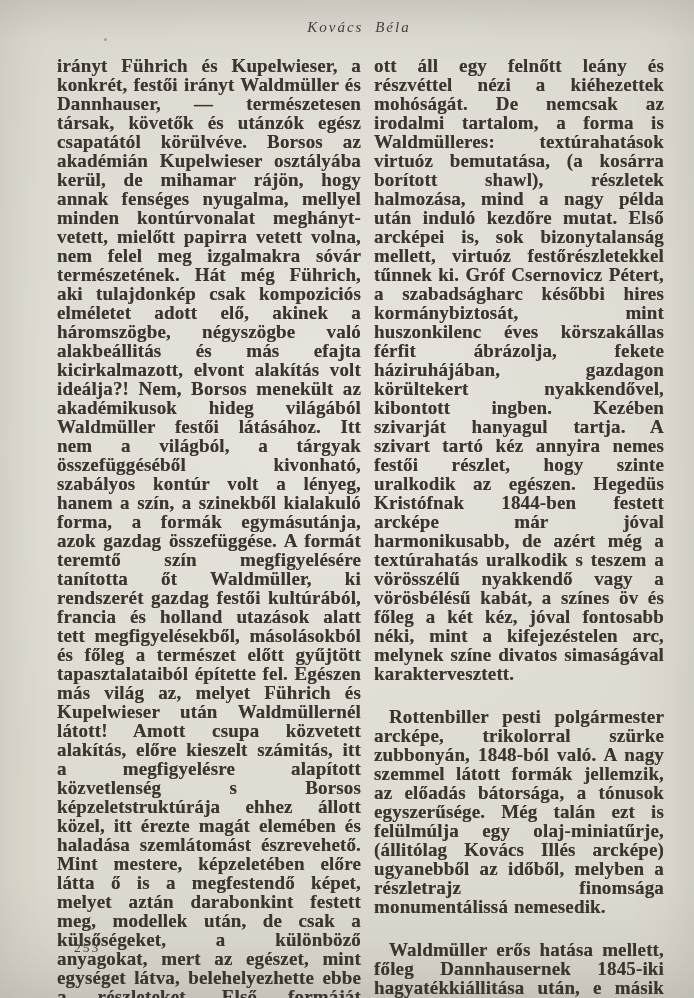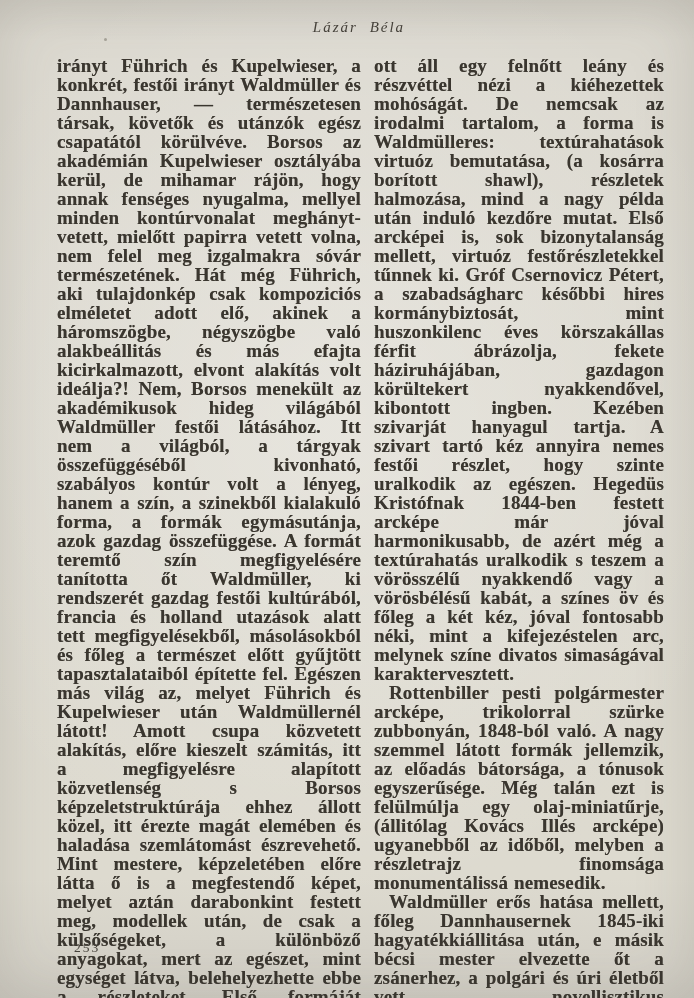--- a/index.html
+++ b/index.html
@@ -54,21 +54,21 @@
     padding: 0;
     font-size: 19px;
     line-height: 19px;
     text-align: justify;
     word-spacing: 1px;
     letter-spacing: 0.15px;
     hyphens: auto;
     text-shadow: 0 0 0.5px rgba(58,54,47,0.55);
     font-weight: bold;
   }
-  .col p.indent { text-indent: 15px; }
+  .col p.indent { text-indent: 15px; margin-top: 24px; }
   .col p.cont   { text-align-last: justify; }
   .page-number {
     position: absolute;
     left: 74px;
     top: 940px;
     font-size: 13.5px;
     letter-spacing: 2px;
     color: #45413a;
   }
   .speckle {
@@ -80,21 +80,21 @@
     border-radius: 50%;
     background: rgba(100,95,85,0.45);
   }
 </style>
 </head>
 <body>
 
 <div class="page">
 
   <div class="header">
-    <span>Lázár Béla</span>
+    <span>Kovács Béla</span>
   </div>
 
   <div class="speckle"></div>
 
   <div class="columns">
 
     <div class="col col-left">
       <p class="cont">irányt Führich és Kupelwieser, a konkrét, festői irányt Waldmüller és Dannhauser, — természetesen társak, követők és utánzók egész csapatától körülvéve. Borsos az akadémián Kupelwieser osztályába kerül, de mihamar rájön, hogy annak fenséges nyugalma, mellyel minden kontúrvonalat meghányt-vetett, mielőtt papirra vetett volna, nem felel meg izgalmakra sóvár természetének. Hát még Führich, aki tulajdonkép csak kompoziciós elméletet adott elő, akinek a háromszögbe, négyszögbe való alakbeállitás és más efajta kicirkalmazott, elvont alakítás volt ideálja?! Nem, Borsos menekült az akadémikusok hideg világából Waldmüller festői látásához. Itt nem a világból, a tárgyak összefüggéséből kivonható, szabályos kontúr volt a lényeg, hanem a szín, a szinekből kialakuló forma, a formák egymásutánja, azok gazdag összefüggése. A formát teremtő szín megfigyelésére tanította őt Waldmüller, ki rendszerét gazdag festői kultúrából, francia és holland utazások alatt tett megfigyelésekből, másolásokból és főleg a természet előtt gyűjtött tapasztalataiból építette fel. Egészen más világ az, melyet Führich és Kupelwieser után Waldmüllernél látott! Amott csupa közvetett alakítás, előre kieszelt számitás, itt a megfigyelésre alapított közvetlenség s Borsos képzeletstruktúrája ehhez állott közel, itt érezte magát elemében és haladása szemlátomást észrevehető. Mint mestere, képzeletében előre látta ő is a megfestendő képet, melyet aztán darabonkint festett meg, modellek után, de csak a külsőségeket, a különböző anyagokat, mert az egészet, mint egységet látva, belehelyezhette ebbe a részleteket. Első formáját mesterétől vette, — hiszen egyelőre csak arra törekedhetett, hogy a kifejezési készségben utólérje. Amihez forma felfogását kötötte, az is rokon bécsi mestereivel. Mint azok, ő is szentimentális életszeleteket, az akkori almanachköltészet mintájára, az angol metszetek módján, állított össze. Waldmüller a koldusnak kenyeret adó kis leányt ábrázolja, amint az ajtófélfánál álló anya gyönyörködik a jelenetben. Borsosnál a szegény asszony a pitvarajtóban ül és az apróságot eteti, míg a nagyobbacska fiú a lépcsőn ül és jóizűen falatozik. Az ajtóban</p>
     </div>
 

